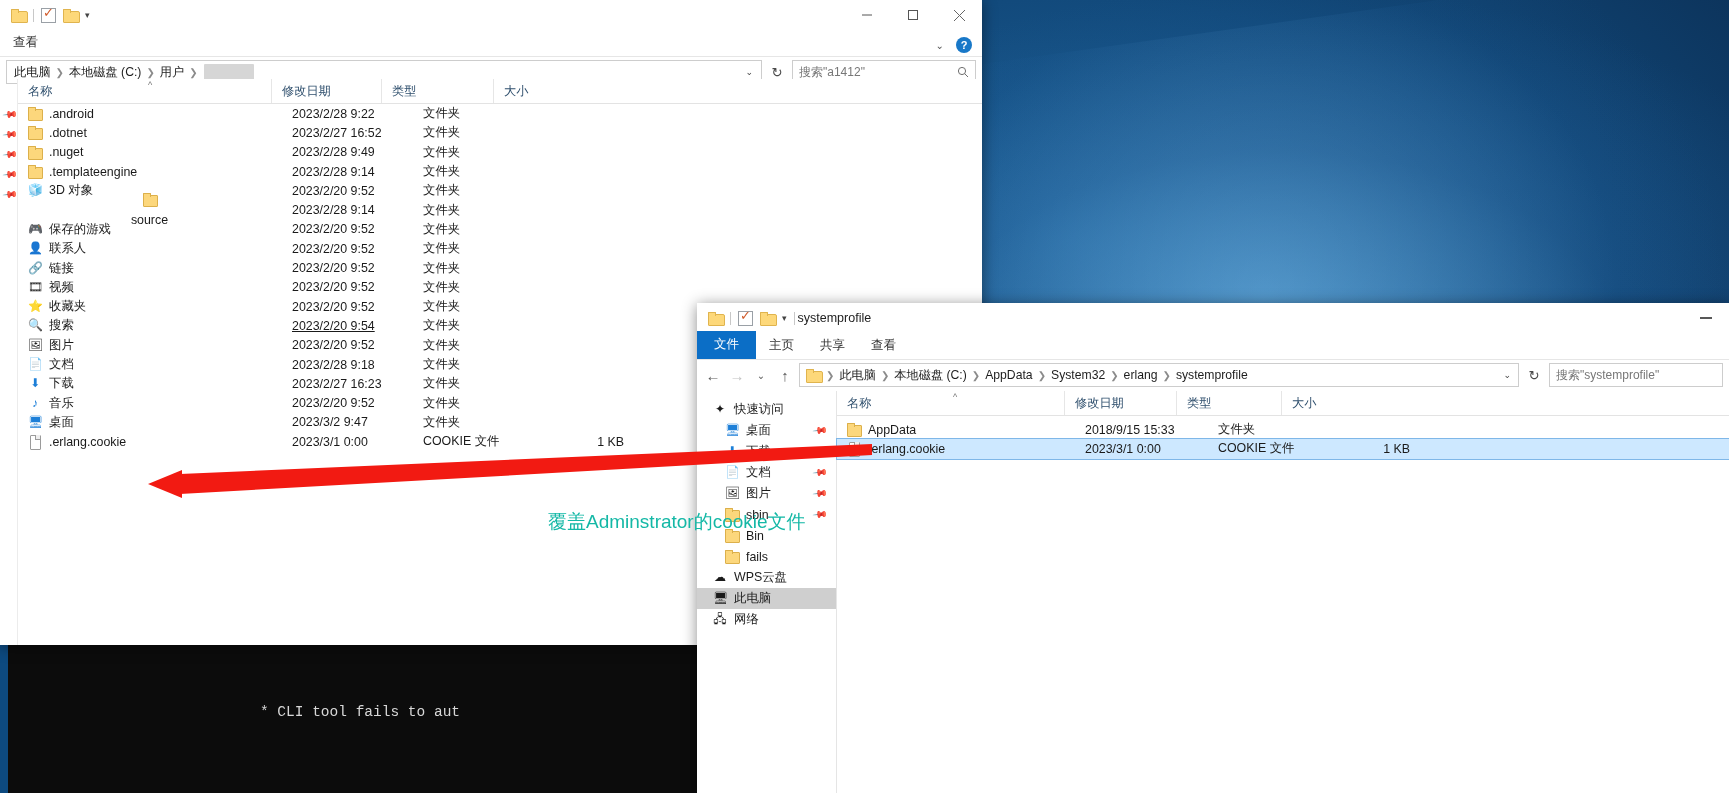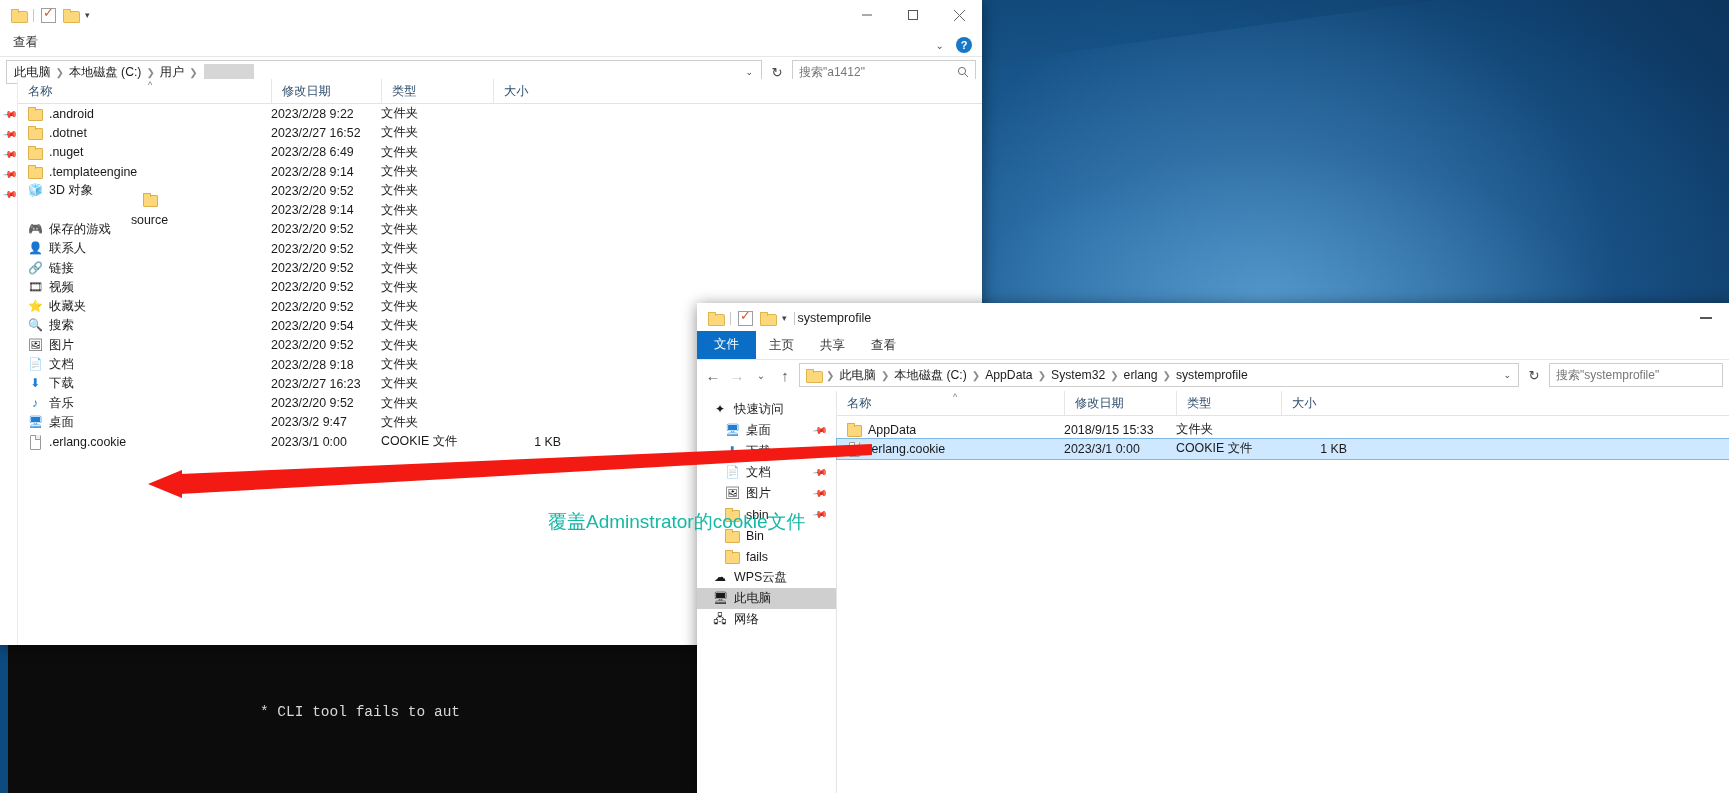--- a/index.html
+++ b/index.html
@@ -79,21 +79,21 @@
   
   .colhdr{height:24px;display:flex;align-items:center;border-bottom:1px solid #e3e3e3;
     font-size:12.2px;color:#30506e;background:#fff;position:relative;}
   .colhdr .c{padding-left:10px;box-sizing:border-box;border-left:1px solid #e6e6e6;height:24px;
     display:flex;align-items:center;}
   .colhdr .c:first-child{border-left:none;}
   .sortarrow{position:absolute;font-size:9px;color:#777;top:1px;}
 
   
   .rows{font-size:12.4px;color:#1a1a1a;}
-  .row{height:19.3px;display:flex;align-items:center;}
+  .row{height:19.3px;display:flex;align-items:center;gap:21px;}
   .row .nm{display:flex;align-items:center;gap:7px;padding-left:10px;box-sizing:border-box;}
   .row .md,.row .tp,.row .sz{box-sizing:border-box;}
   .row.sel{background:#cde8ff;outline:1px solid #7fb7e8;}
   .ficon{width:14px;height:13px;flex:none;position:relative;}
   .fold:before{content:"";position:absolute;left:0;top:2px;width:13px;height:10px;background:#fcd77c;
     border:1px solid #dcb04b;border-radius:1px;}
   .fold:after{content:"";position:absolute;left:0;top:0;width:6px;height:3px;background:#fcd77c;
     border:1px solid #dcb04b;border-bottom:none;border-radius:1px 1px 0 0;}
   .doc:before{content:"";position:absolute;left:2px;top:0;width:9px;height:13px;background:#fff;
     border:1px solid #9b9b9b;border-radius:1px;}
@@ -249,21 +249,21 @@
           </div>
           <div class="md" style="width: 110px;">2023/2/27 16:52</div>
           <div class="tp" style="width: 112px;">文件夹</div>
           <div class="sz" style="width: 82px; text-align: right; padding-right: 14px;"></div>
         </div>
         <div class="row">
           <div class="nm" style="width: 253px;">
             <span class="ficon fold"></span>
             <span>.nuget</span>
           </div>
-          <div class="md" style="width: 110px;">2023/2/28 6:49</div>
+          <div class="md" style="width: 110px;">2023/2/28 9:49</div>
           <div class="tp" style="width: 112px;">文件夹</div>
           <div class="sz" style="width: 82px; text-align: right; padding-right: 14px;"></div>
         </div>
         <div class="row">
           <div class="nm" style="width: 253px;">
             <span class="ficon fold"></span>
             <span>.templateengine</span>
           </div>
           <div class="md" style="width: 110px;">2023/2/28 9:14</div>
           <div class="tp" style="width: 112px;">文件夹</div>
@@ -330,21 +330,21 @@
           </div>
           <div class="md" style="width: 110px;">2023/2/20 9:52</div>
           <div class="tp" style="width: 112px;">文件夹</div>
           <div class="sz" style="width: 82px; text-align: right; padding-right: 14px;"></div>
         </div>
         <div class="row">
           <div class="nm" style="width: 253px;">
             <span class="emoji-ic">🔍</span>
             <span>搜索</span>
           </div>
-          <div class="md" style="width: 110px;">2023/2/20 9:54</div>
+          <div class="md" style="width: 110px; text-decoration: underline;">2023/2/20 9:54</div>
           <div class="tp" style="width: 112px;">文件夹</div>
           <div class="sz" style="width: 82px; text-align: right; padding-right: 14px;"></div>
         </div>
         <div class="row">
           <div class="nm" style="width: 253px;">
             <span class="emoji-ic">🖼</span>
             <span>图片</span>
           </div>
           <div class="md" style="width: 110px;">2023/2/20 9:52</div>
           <div class="tp" style="width: 112px;">文件夹</div>

